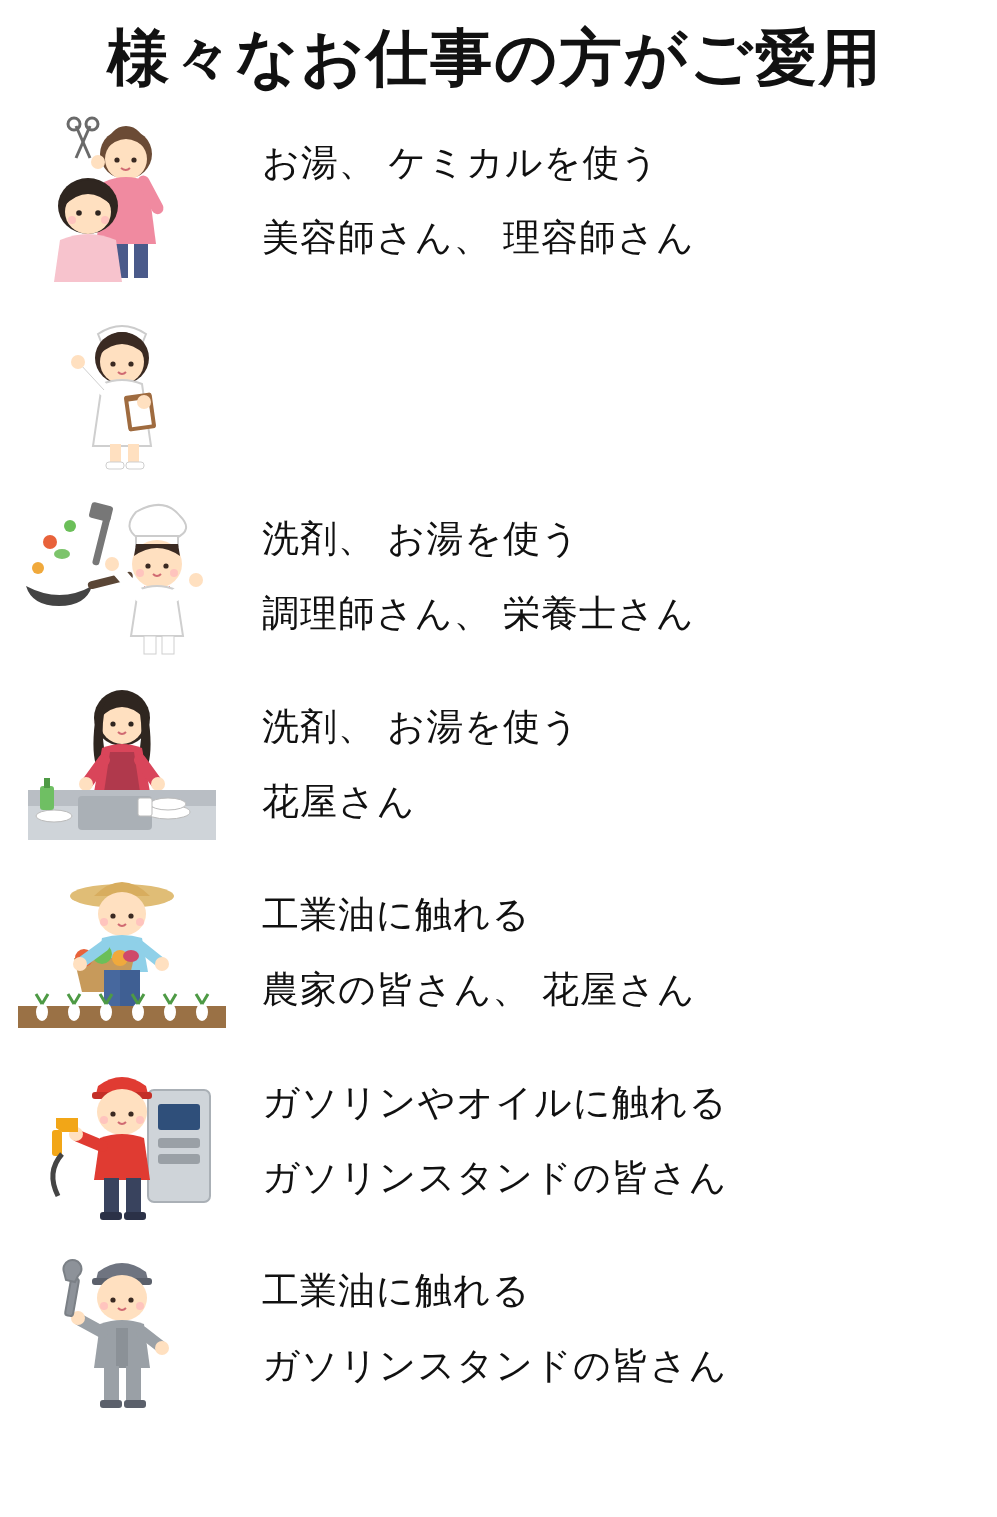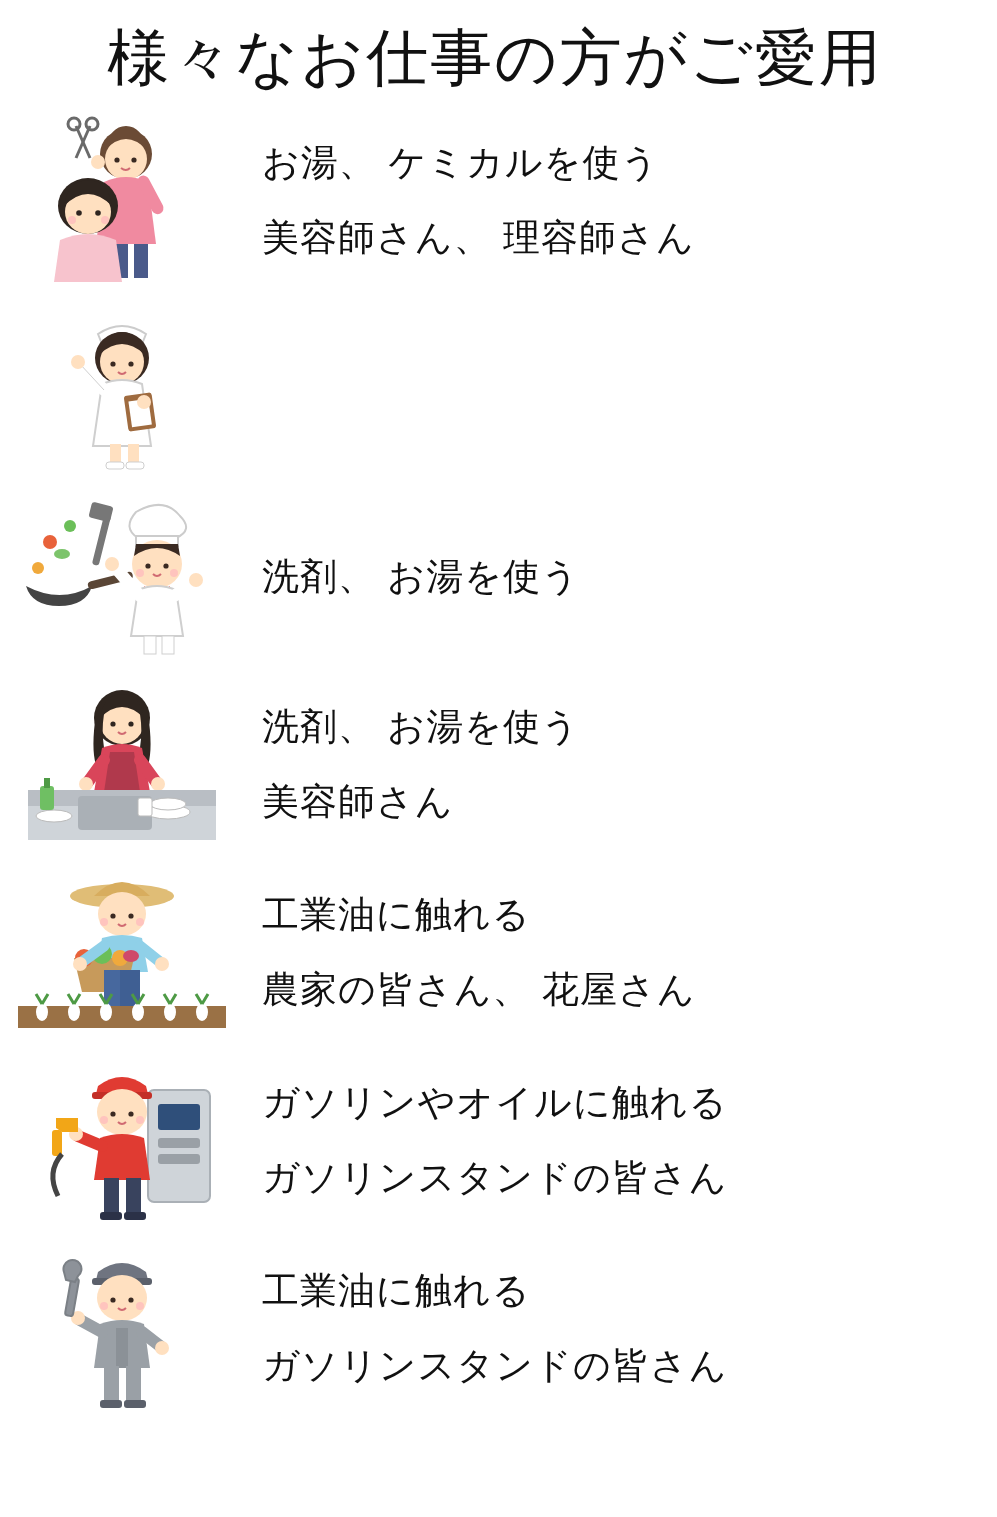--- a/index.html
+++ b/index.html
@@ -17,21 +17,21 @@
   }
   .page {
     width: 997px;
     height: 1517px;
     position: relative;
     box-sizing: border-box;
   }
   .page-title {
     text-align: center;
     font-size: 62px;
-    font-weight: 400;
+    font-weight: 700;
     letter-spacing: 2px;
     margin: 22px 7px 18px 0;
     line-height: 1.15;
     color: #111111;
     white-space: nowrap;
   }
   .list {
     display: flex;
     flex-direction: column;
     gap: 10px;
@@ -182,20 +182,21 @@
 
           <path d="M156 106 L176 92" stroke="#ffffff" stroke-width="12" stroke-linecap="round"></path>
           <circle cx="178" cy="90" r="7" fill="#ffe0c0"></circle>
 
           <rect x="126" y="146" width="12" height="18" fill="#ffffff" stroke="#cfcfcf"></rect>
           <rect x="144" y="146" width="12" height="18" fill="#ffffff" stroke="#cfcfcf"></rect>
         </svg>
       </div>
       <div class="texts">
         <div class="line">洗剤、 お湯を使う</div>
+        <div class="line">調理師さん、 栄養士さん</div>
       </div>
     </div>
 
     <div class="row">
       <div class="illus">
         <svg viewBox="0 0 208 172" xmlns="http://www.w3.org/2000/svg">
 
           <ellipse cx="104" cy="40" rx="28" ry="28" fill="#2f2620"></ellipse>
           <ellipse cx="104" cy="44" rx="22" ry="22" fill="#ffe0c0"></ellipse>
           <path d="M82 40 q22 -22 44 0 q-4 -24 -22 -24 q-18 0 -22 24z" fill="#2f2620"></path>
@@ -222,21 +223,21 @@
           <ellipse cx="150" cy="126" rx="18" ry="6" fill="#ffffff" stroke="#bbbbbb"></ellipse>
           <rect x="120" y="120" width="14" height="18" rx="2" fill="#ffffff" stroke="#bbbbbb"></rect>
           <ellipse cx="36" cy="138" rx="18" ry="6" fill="#ffffff" stroke="#bbbbbb"></ellipse>
 
           <rect x="22" y="108" width="14" height="24" rx="3" fill="#6fbf63"></rect>
           <rect x="26" y="100" width="6" height="10" fill="#4e9a45"></rect>
         </svg>
       </div>
       <div class="texts">
         <div class="line">洗剤、 お湯を使う</div>
-        <div class="line">美容師さん</div>
+        <div class="line">花屋さん</div>
       </div>
     </div>
 
     <div class="row">
       <div class="illus">
         <svg viewBox="0 0 208 172" xmlns="http://www.w3.org/2000/svg">
 
           <ellipse cx="104" cy="30" rx="52" ry="12" fill="#e0bd76"></ellipse>
           <path d="M76 30 q28 -28 56 0z" fill="#d8ad5e"></path>
 

